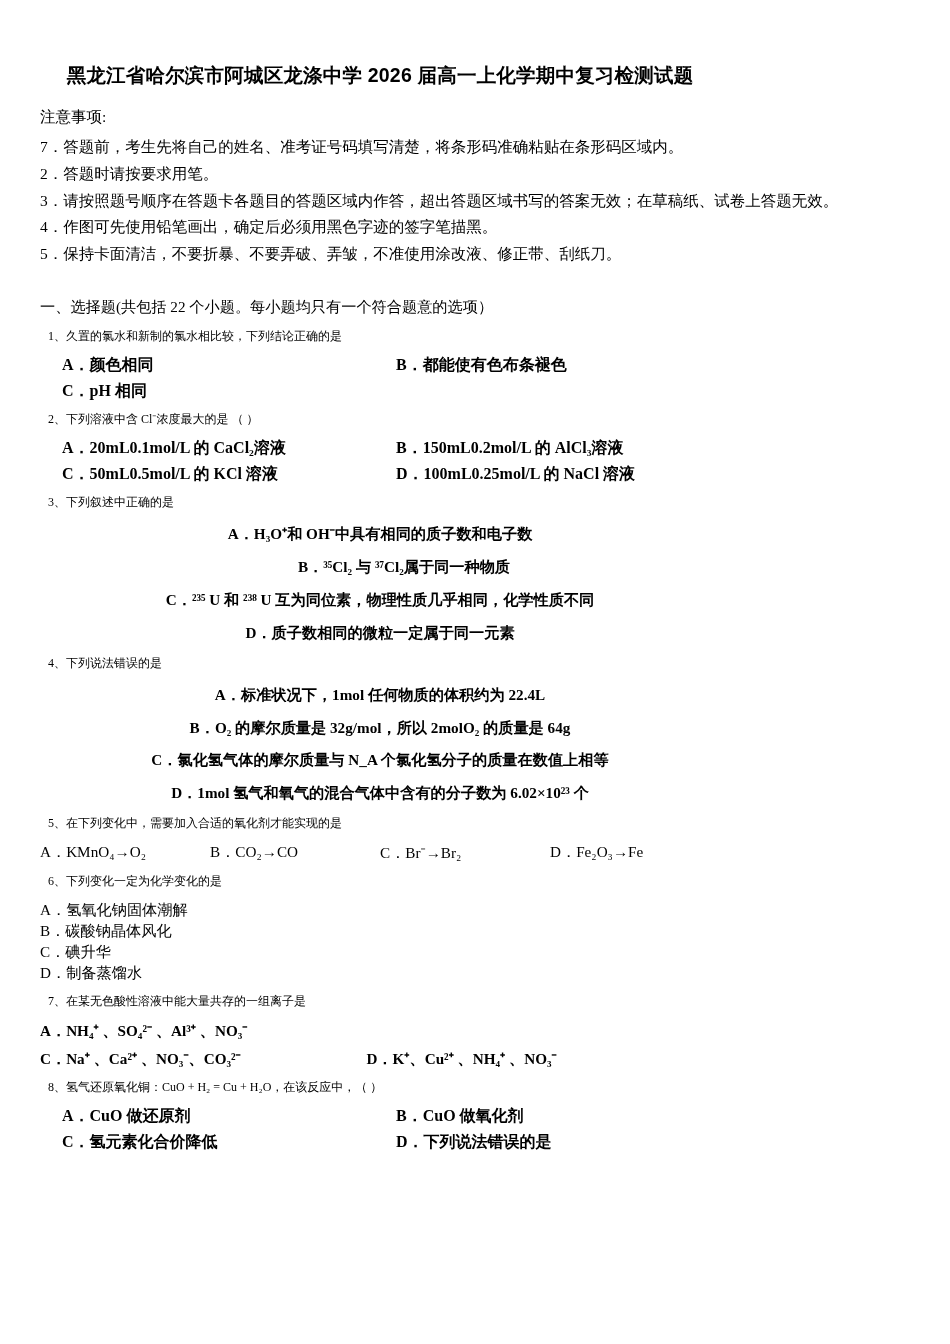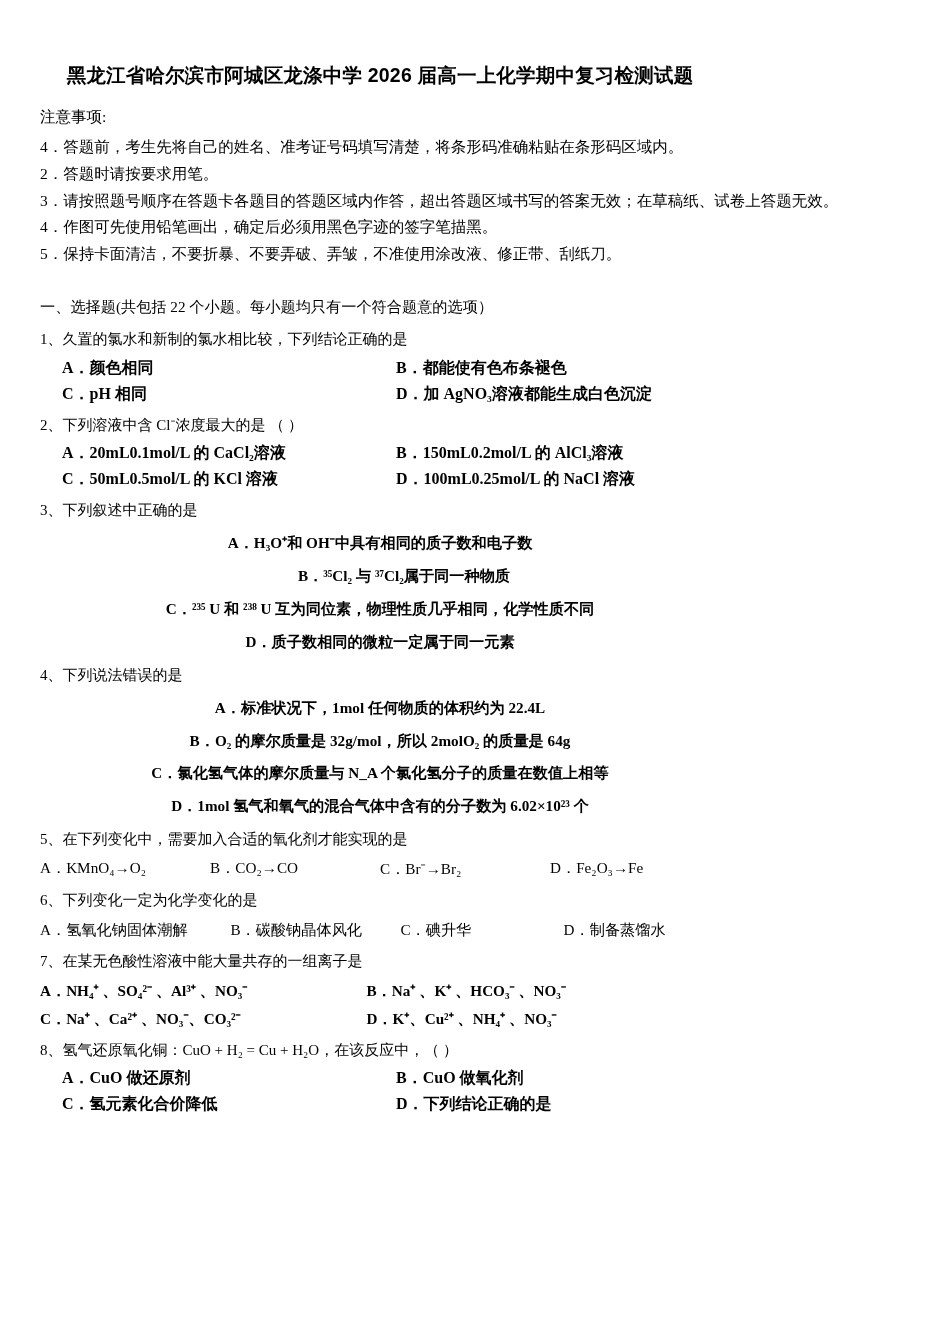--- a/index.html
+++ b/index.html
@@ -42,23 +42,23 @@
   .notice-list div {
     margin: 0;
     white-space: nowrap;
   }
   .section-head {
     font-size: 15.2px;
     margin: 26px 0 2px 0;
     line-height: 1.7;
   }
   .q {
-    font-size: 15px;
+    font-size: 12px;
     line-height: 1.75;
-    margin: 0;
+    margin: 8px;
   }
   .q-stem {
     margin-top: 7px;
   }
   .opts2 {
     display: flex;
     margin-top: 5px;
   }
   .opts2 > div {
     width: 50%;
@@ -102,39 +102,38 @@
 </style>
 </head>
 <body>
 
 <div class="page">
 
   <div class="doc-title">黑龙江省哈尔滨市阿城区龙涤中学 2026 届高一上化学期中复习检测试题</div>
 
   <div class="notice-head">注意事项:</div>
   <div class="notice-list">
-    <div>4．答题前，考生先将自己的姓名、准考证号码填写清楚，将条形码准确粘贴在条形码区域内。</div>
+    <div>7．答题前，考生先将自己的姓名、准考证号码填写清楚，将条形码准确粘贴在条形码区域内。</div>
     <div>2．答题时请按要求用笔。</div>
     <div>3．请按照题号顺序在答题卡各题目的答题区域内作答，超出答题区域书写的答案无效；在草稿纸、试卷上答题无效。</div>
     <div>4．作图可先使用铅笔画出，确定后必须用黑色字迹的签字笔描黑。</div>
     <div>5．保持卡面清洁，不要折暴、不要弄破、弄皱，不准使用涂改液、修正带、刮纸刀。</div>
   </div>
 
   <div class="section-head">一、选择题(共包括 22 个小题。每小题均只有一个符合题意的选项）</div>
 
   <div class="q q-stem">
     <span class="q-num">1、</span><span>久置的氯水和新制的氯水相比较，下列结论正确的是</span>
   </div>
   <div class="opts2">
     <div class="opt-col2-a bold">A．颜色相同</div>
     <div class="opt-col2-b bold">B．都能使有色布条褪色</div>
   </div>
   <div class="opts2">
     <div class="opt-col2-a bold">C．pH 相同</div>
-    <div class="opt-col2-b bold">D．加 AgNO₃溶液都能生成白色沉淀</div>
   </div>
 
   <div class="q q-stem">
     <span class="q-num">2、</span><span>下列溶液中含 Cl⁻浓度最大的是 （      ）</span>
   </div>
   <div class="opts2">
     <div class="opt-col2-a bold">A．20mL0.1mol/L 的 CaCl₂溶液</div>
     <div class="opt-col2-b bold">B．150mL0.2mol/L 的 AlCl₃溶液</div>
   </div>
   <div class="opts2">
@@ -164,44 +163,43 @@
   <div class="row4" style="padding-left:0;">
     <div>A．KMnO₄→O₂</div>
     <div>B．CO₂→CO</div>
     <div>C．Br⁻→Br₂</div>
     <div>D．Fe₂O₃→Fe</div>
   </div>
 
   <div class="q q-stem">
     <span class="q-num">6、</span><span>下列变化一定为化学变化的是</span>
   </div>
-  <div class="rowfree" style="padding-left:0;">
+  <div class="rowfree" style="padding-left:0;flex-direction:column;">
     <div style="width:28%;">A．氢氧化钠固体潮解</div>
     <div style="width:25%;">B．碳酸钠晶体风化</div>
     <div style="width:24%;">C．碘升华</div>
     <div style="width:23%;">D．制备蒸馏水</div>
   </div>
 
   <div class="q q-stem">
     <span class="q-num">7、</span><span>在某无色酸性溶液中能大量共存的一组离子是</span>
   </div>
   <div class="rowfree" style="padding-left:0;">
     <div style="width:48%;" class="bold">A．NH₄⁺ 、SO₄²⁻ 、Al³⁺ 、NO₃⁻</div>
-    <div style="width:52%;" class="bold">B．Na⁺ 、K⁺ 、HCO₃⁻ 、NO₃⁻</div>
   </div>
   <div class="rowfree" style="padding-left:0;">
     <div style="width:48%;" class="bold">C．Na⁺ 、Ca²⁺ 、NO₃⁻、CO₃²⁻</div>
     <div style="width:52%;" class="bold">D．K⁺、Cu²⁺ 、NH₄⁺ 、NO₃⁻</div>
   </div>
 
   <div class="q q-stem">
     <span class="q-num">8、</span><span>氢气还原氧化铜：CuO + H₂ = Cu + H₂O，在该反应中，（    ）</span>
   </div>
   <div class="opts2">
     <div class="opt-col2-a bold">A．CuO 做还原剂</div>
     <div class="opt-col2-b bold">B．CuO 做氧化剂</div>
   </div>
   <div class="opts2">
     <div class="opt-col2-a bold">C．氢元素化合价降低</div>
-    <div class="opt-col2-b bold">D．下列结论正确的是</div>
+    <div class="opt-col2-b bold">D．下列说法错误的是</div>
   </div>
 
 </div>
 
 </body></html>

